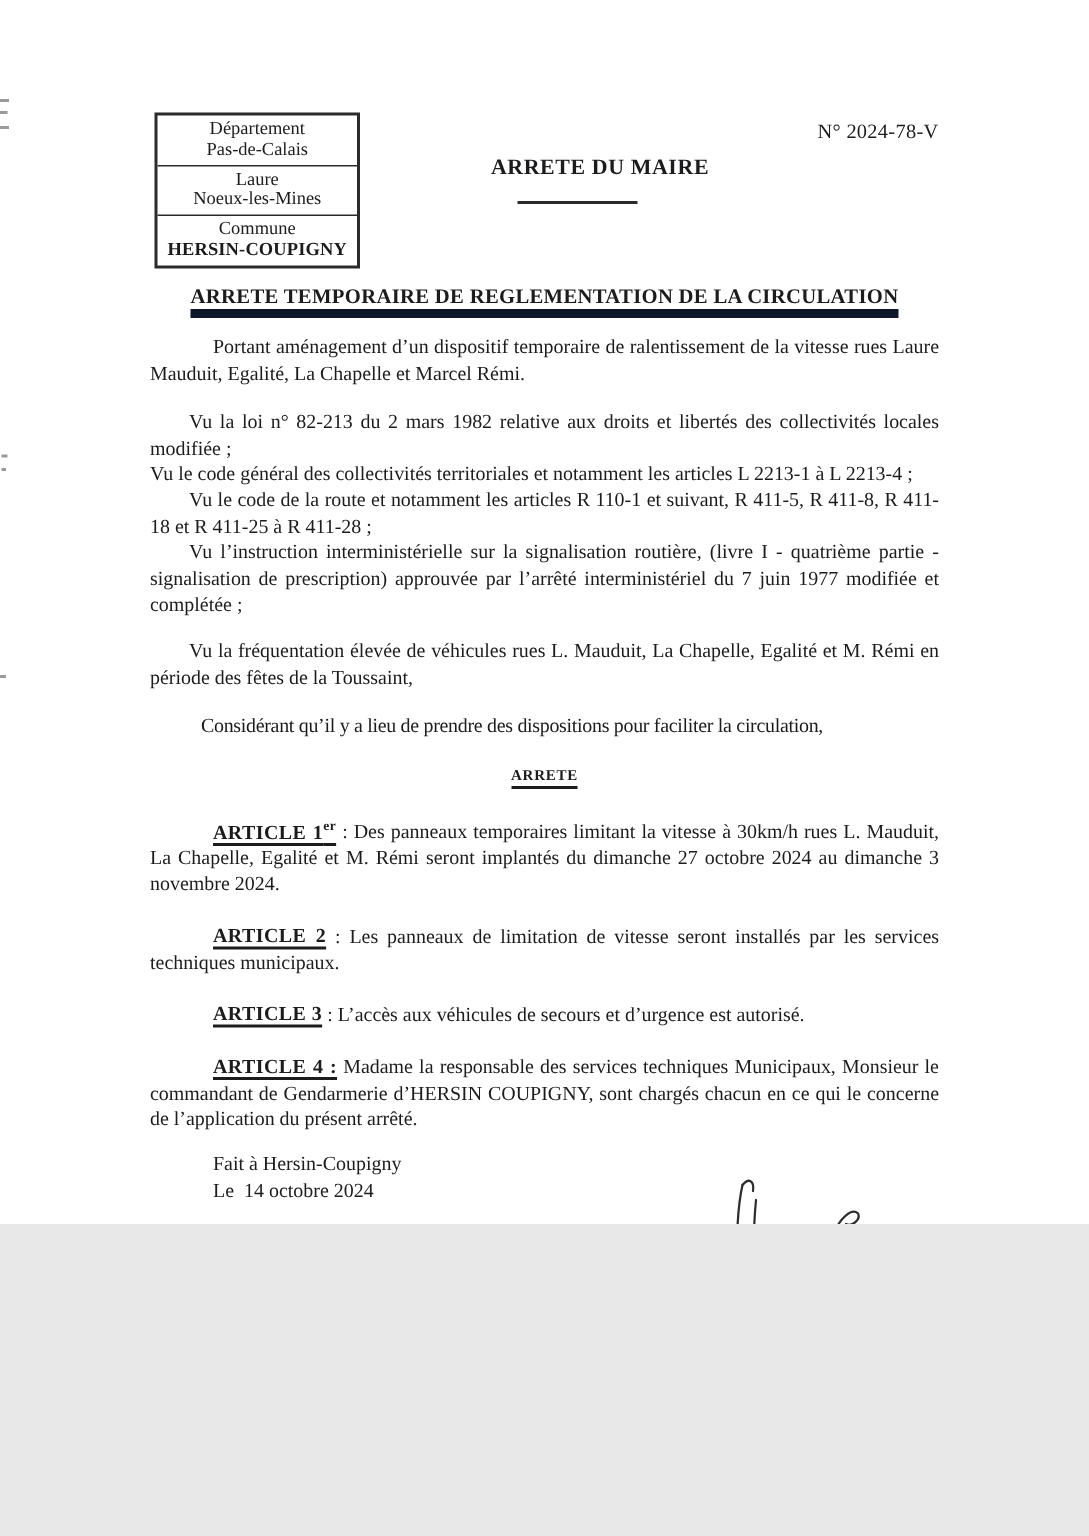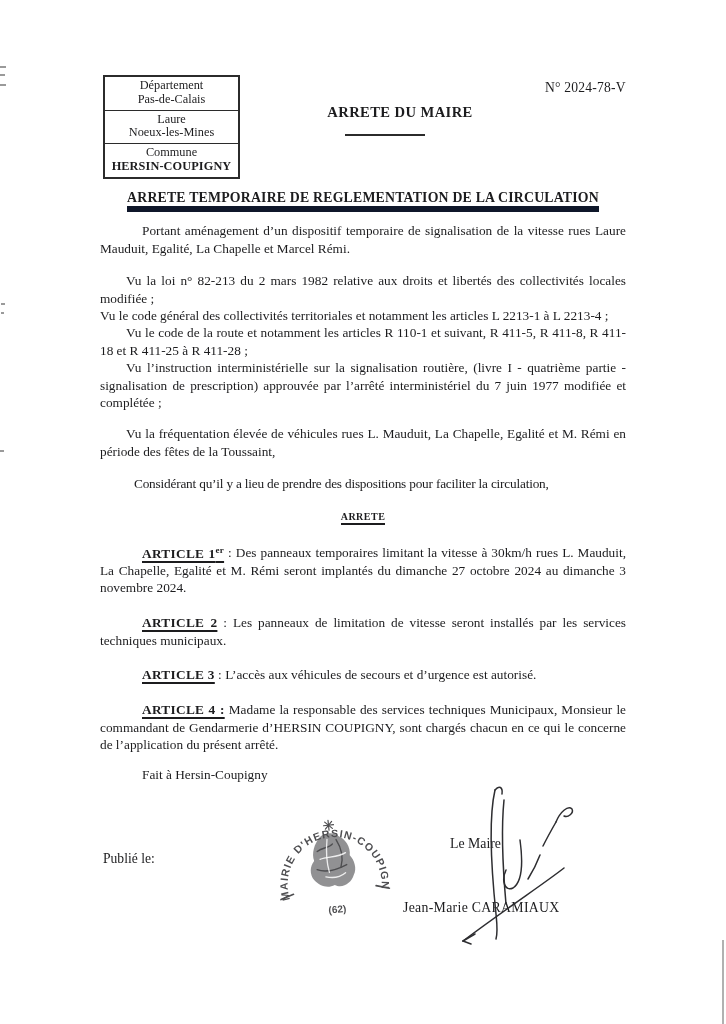--- a/index.html
+++ b/index.html
@@ -1,18 +1,18 @@
 <!DOCTYPE html>
 <html><head>
 <meta charset="utf-8">
 <style>
   html,body{margin:0;padding:0;background:#e8e8e8;}
   .page{
     position:relative;
-    width:726px;height:1024px;
+    width:726px;height:816px;
     background:#ffffff;
     overflow:hidden;
     font-family:"Liberation Serif", serif;
     color:#1c1c1e;
   }
   
   .admin-box{
     position:absolute;left:103px;top:75px;width:133px;
     border:2px solid #2b2b2b;
     font-size:12.3px;line-height:1.12;text-align:center;
@@ -100,21 +100,21 @@
   </div>
 
   <div class="doc-number">N° 2024-78-V</div>
 
   <div class="body-flow">
 
     <div class="doc-title-wrap">
       <span class="doc-title">ARRETE TEMPORAIRE DE REGLEMENTATION DE LA CIRCULATION</span>
     </div>
 
-    <p class="p-subject">Portant aménagement d’un dispositif temporaire de signalisation de la vitesse rues Laure Mauduit, Egalité, La Chapelle et Marcel Rémi.</p>
+    <p class="p-subject">Portant aménagement d’un dispositif temporaire de ralentissement de la vitesse rues Laure Mauduit, Egalité, La Chapelle et Marcel Rémi.</p>
 
     <p class="p-recital">Vu la loi n° 82-213 du 2 mars 1982 relative aux droits et libertés des collectivités locales modifiée ;</p>
     <p class="p-recital no-indent">Vu le code général des collectivités territoriales et notamment les articles L 2213-1 à L 2213-4 ;</p>
     <p class="p-recital">Vu le code de la route et notamment les articles R 110-1 et suivant, R 411-5, R 411-8, R 411-18 et R 411-25 à R 411-28 ;</p>
     <p class="p-recital">Vu l’instruction interministérielle sur la signalisation routière, (livre I - quatrième partie - signalisation de prescription) approuvée par l’arrêté interministériel du 7 juin 1977 modifiée et complétée ;</p>
     <p class="p-recital spaced">Vu la fréquentation élevée de véhicules rues L. Mauduit, La Chapelle, Egalité et M. Rémi en période des fêtes de la Toussaint,</p>
 
     <p class="p-considerant">Considérant qu’il y a lieu de prendre des dispositions pour faciliter la circulation,</p>
 
     <div class="decision-heading-wrap">
@@ -123,20 +123,21 @@
 
     <p class="p-article"><span class="art-label"><span>ARTICLE 1</span><sup>er</sup></span><span> : Des panneaux temporaires limitant la vitesse à 30km/h rues L. Mauduit, La Chapelle, Egalité et M. Rémi seront implantés du dimanche 27 octobre 2024 au dimanche 3 novembre 2024.</span></p>
 
     <p class="p-article"><span class="art-label"><span>ARTICLE 2</span><sup></sup></span><span> : Les panneaux de limitation de vitesse seront installés par les services techniques municipaux.</span></p>
 
     <p class="p-article"><span class="art-label"><span>ARTICLE 3</span><sup></sup></span><span> : L’accès aux véhicules de secours et d’urgence est autorisé.</span></p>
 
     <p class="p-article"><span class="art-label"><span>ARTICLE 4 :</span><sup></sup></span><span> Madame la responsable des services techniques Municipaux, Monsieur le commandant de Gendarmerie d’HERSIN COUPIGNY, sont chargés chacun en ce qui le concerne de l’application du présent arrêté.</span></p>
 
     <p class="p-place">Fait à Hersin-Coupigny</p>
+    <p class="p-date">Le  14 octobre 2024</p>
   </div>
 
   <div class="published-label">Publié le:</div>
   <div class="signer-title">Le Maire</div>
   <div class="signer-name">Jean-Marie CARAMIAUX</div>
 
   <svg class="stamp-svg" width="132" height="124" viewBox="0 0 132 124">
     <defs>
       <path id="ring-arc" d="M 20.5,90 A 47,47 0 1 1 111.5,90" fill="none"></path>
     </defs>

